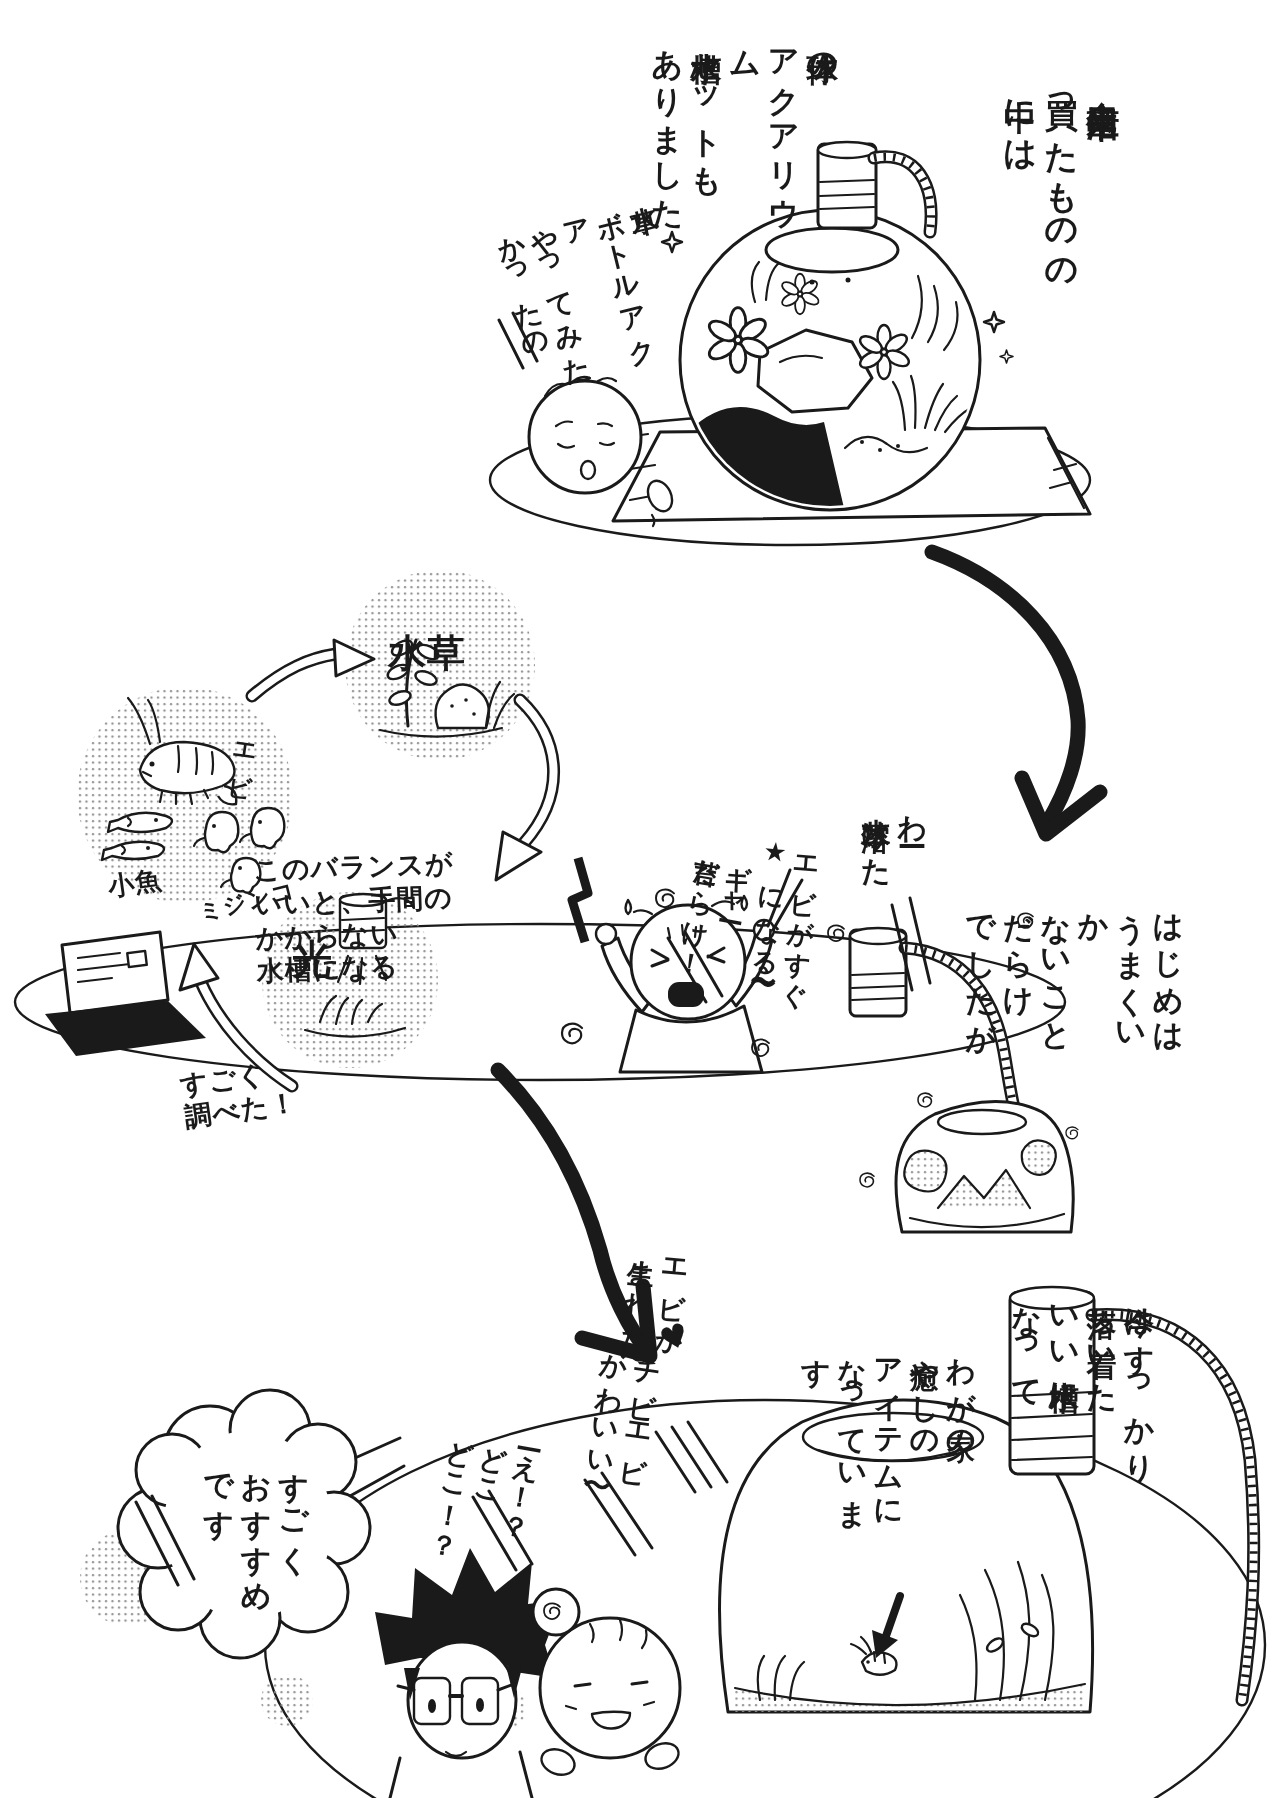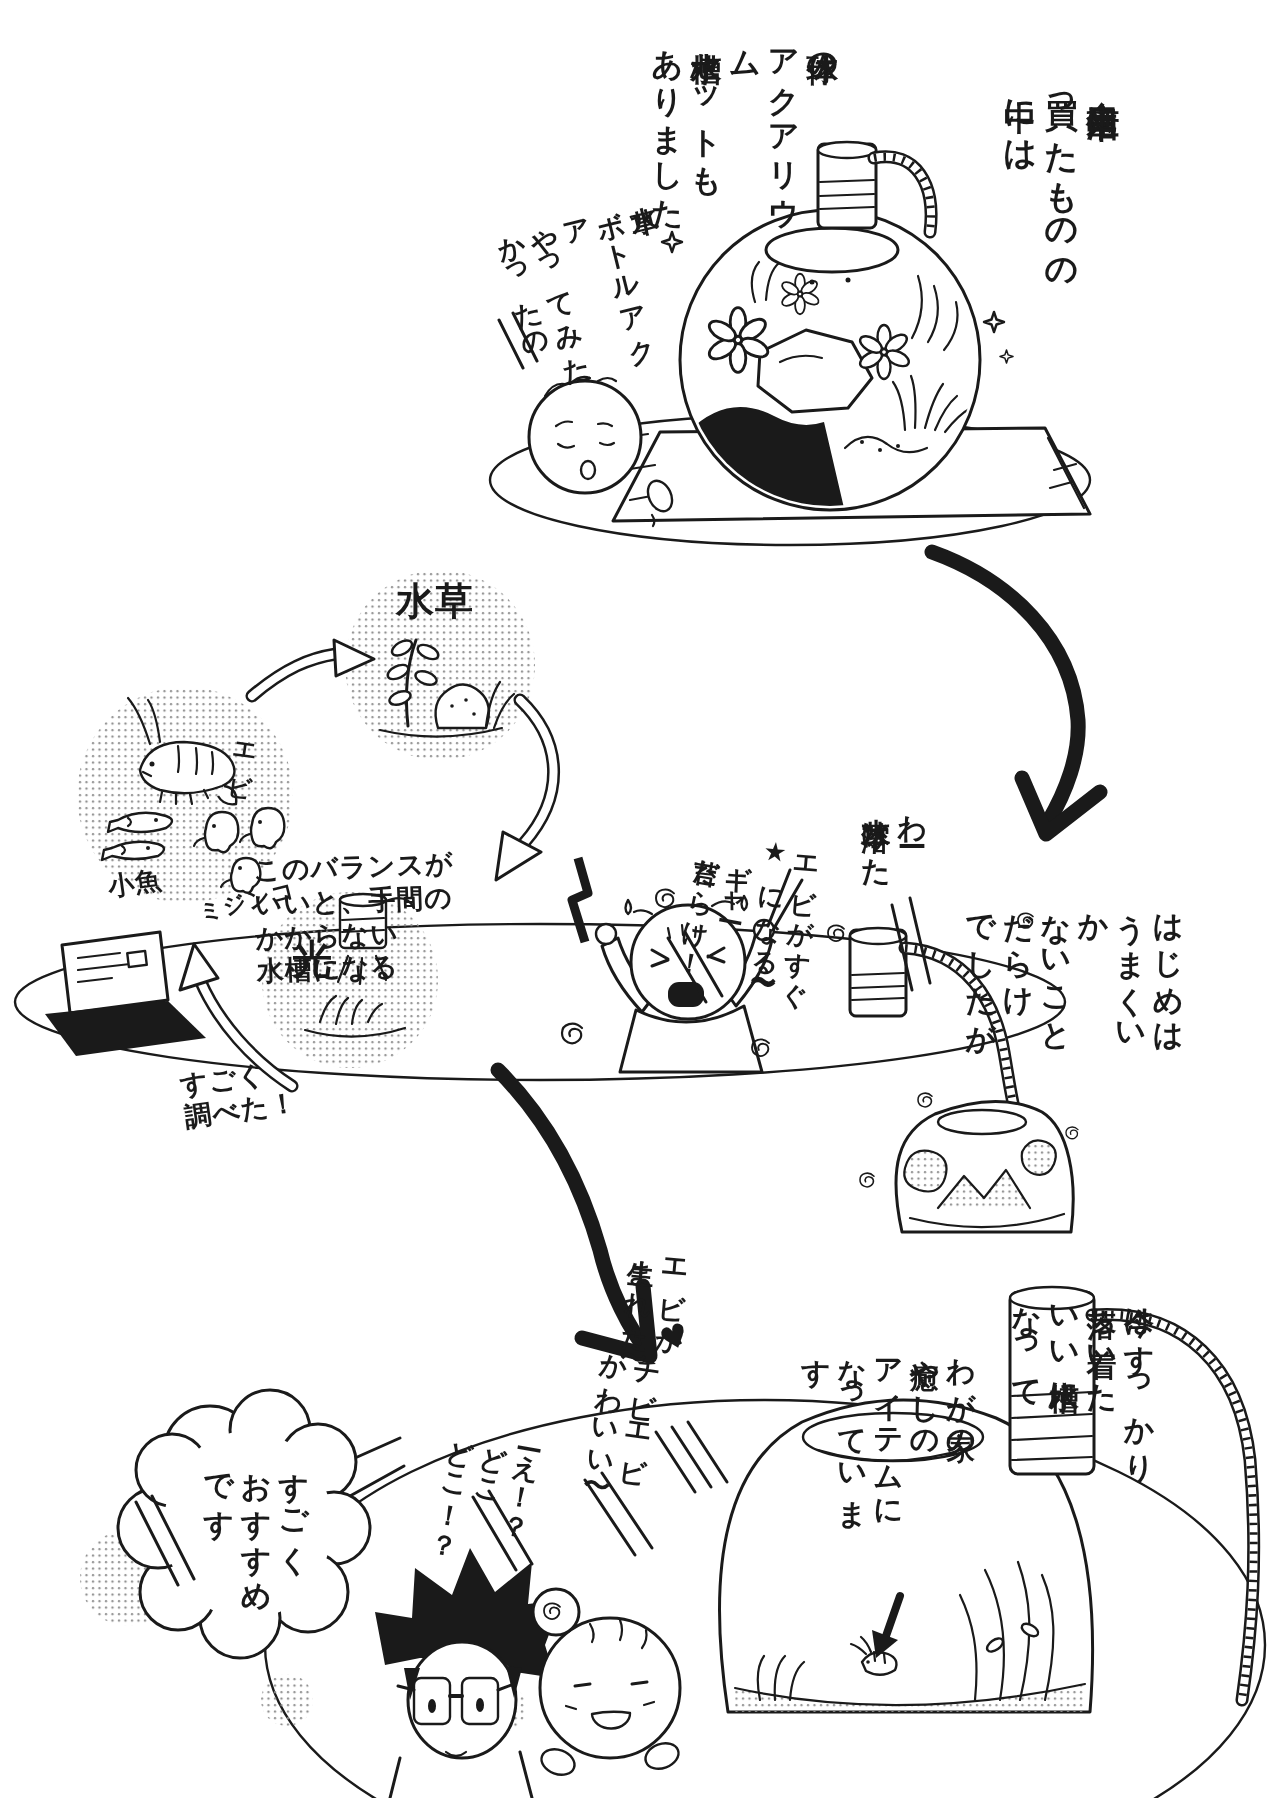--- a/index.html
+++ b/index.html
@@ -345,21 +345,21 @@
 中には</div>
 <div class="txt v" style="left:648px;top:28px;height:215px;font-size:31px;">球体の
 アクアリウム
 水槽セットも
 ありました</div>
 <div class="txt v" style="left:508px;top:200px;height:185px;font-size:27px;transform:rotate(-14deg);">水草
 ボトルアクア
 やってみた
 かったの</div>
 
-<div class="txt h" style="left:388px;top:576px;font-size:38px;margin-left:8px;">水草</div>
+<div class="txt h" style="left:388px;top:628px;font-size:38px;">水草</div>
 <div class="txt v" style="left:228px;top:728px;height:70px;font-size:24px;transform:rotate(8deg);">エビ</div>
 <div class="txt h" style="left:108px;top:866px;font-size:26px;transform:rotate(-8deg);">小魚</div>
 <div class="txt h" style="left:198px;top:886px;font-size:23px;transform:rotate(-14deg);">ミジンコ</div>
 <div class="txt h" style="left:292px;top:932px;font-size:40px;">光</div>
 <div class="txt h" style="left:255px;top:850px;font-size:27px;line-height:1.25;transform:rotate(-2deg);">このバランスが
 いいと、手間の
 かからない
 水槽になる</div>
 <div class="txt h" style="left:182px;top:1062px;font-size:27px;line-height:1.2;transform:rotate(-8deg);">すごく
 調べた！</div>

